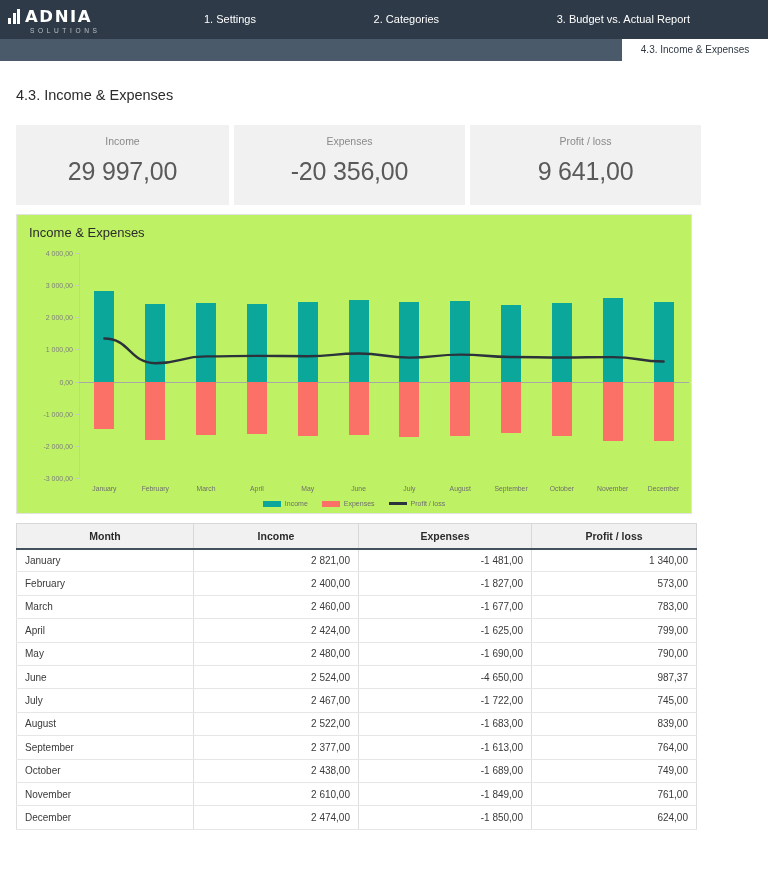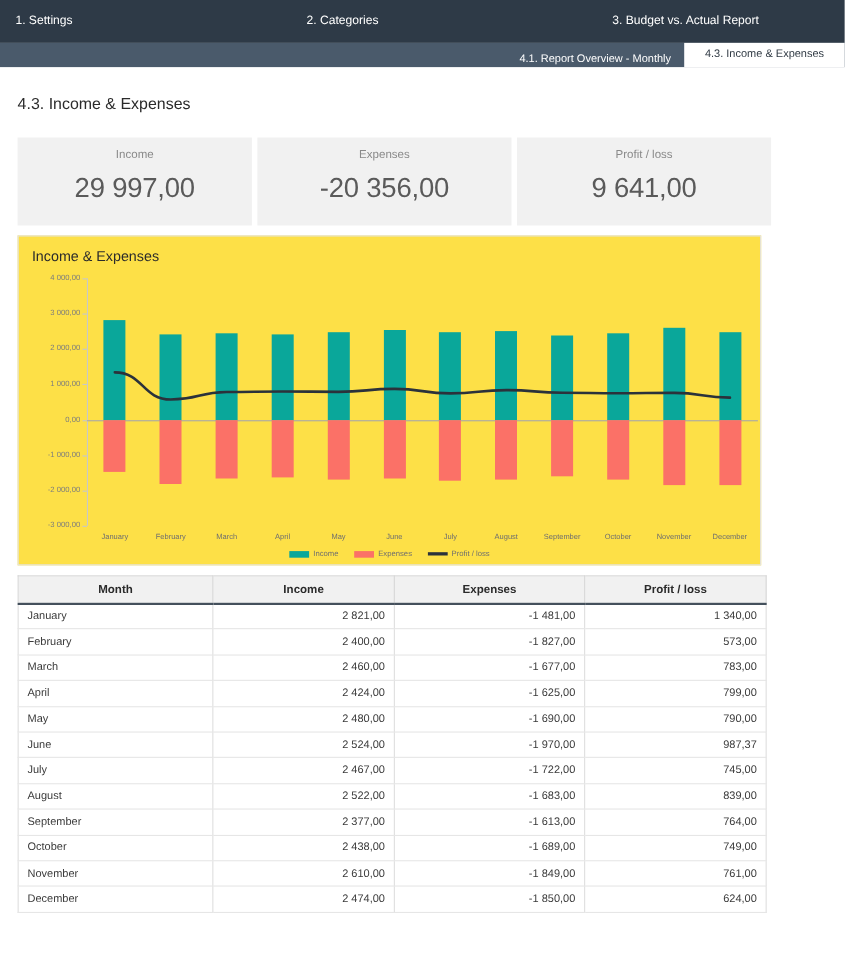--- a/index.html
+++ b/index.html
@@ -78,21 +78,21 @@
     height: 22px;
     background: #4a5a6b;
     display: flex;
     align-items: stretch;
     justify-content: flex-end;
   }
   .subbar .stab {
     color: #ffffff;
     font-size: 10px;
     line-height: 22px;
-    padding: 4px 12px;
+    padding: 16px 12px;
     white-space: nowrap;
     cursor: pointer;
   }
   .subbar .stab.active {
     background: #ffffff;
     color: #303a44;
     width: 146px;
     text-align: center;
     padding: 0;
   }
@@ -137,21 +137,21 @@
     letter-spacing: -0.2px;
   }
 
   
   .chart-panel {
     margin-top: 9px;
     border: 1px solid #e3e3e3;
     width: 676px;
     height: 300px;
     position: relative;
-    background: #fde047;
+    background: #bef264;
   }
   .chart-title {
     font-size: 13px;
     color: #2b2b2b;
     padding: 10px 0 0 12px;
   }
   .plot {
     position: absolute;
     left: 62px;
     top: 38px;
@@ -269,20 +269,31 @@
   tr.total td.c-profit { color: #0aa79a; }
   .col-month { width: 177px; }
   .col-income { width: 165px; }
   .col-exp { width: 173px; }
   .col-profit { width: 165px; }
 </style>
 </head>
 <body>
 
 <div class="topbar">
+  <div class="logo-wrap">
+    <div class="logo-row">
+      <span class="logo-bars">
+        <i class="b1"></i>
+          <i class="b2"></i>
+          <i class="b3"></i>
+      </span>
+      <span class="logo-word">ADNIA</span>
+    </div>
+    <div class="logo-sub">SOLUTIONS</div>
+  </div>
   <div class="nav-main">
     <div class="tab spaced">1. Settings</div>
     <div class="tab spaced">2. Categories</div>
     <div class="tab spaced">3. Budget vs. Actual Report</div>
   </div>
 </div>
 
 <div class="subbar">
   <div class="stab">4.1. Report Overview - Monthly</div>
   <div class="stab active">4.3. Income &amp; Expenses</div>
@@ -455,21 +466,21 @@
           </tr>
           <tr>
             <td class="c-month">May</td>
             <td class="c-num">2 480,00</td>
             <td class="c-num">-1 690,00</td>
             <td class="c-profit">790,00</td>
           </tr>
           <tr>
             <td class="c-month">June</td>
             <td class="c-num">2 524,00</td>
-            <td class="c-num">-1 970,00</td>
+            <td class="c-num">-4 650,00</td>
             <td class="c-profit">987,37</td>
           </tr>
           <tr>
             <td class="c-month">July</td>
             <td class="c-num">2 467,00</td>
             <td class="c-num">-1 722,00</td>
             <td class="c-profit">745,00</td>
           </tr>
           <tr>
             <td class="c-month">August</td>

